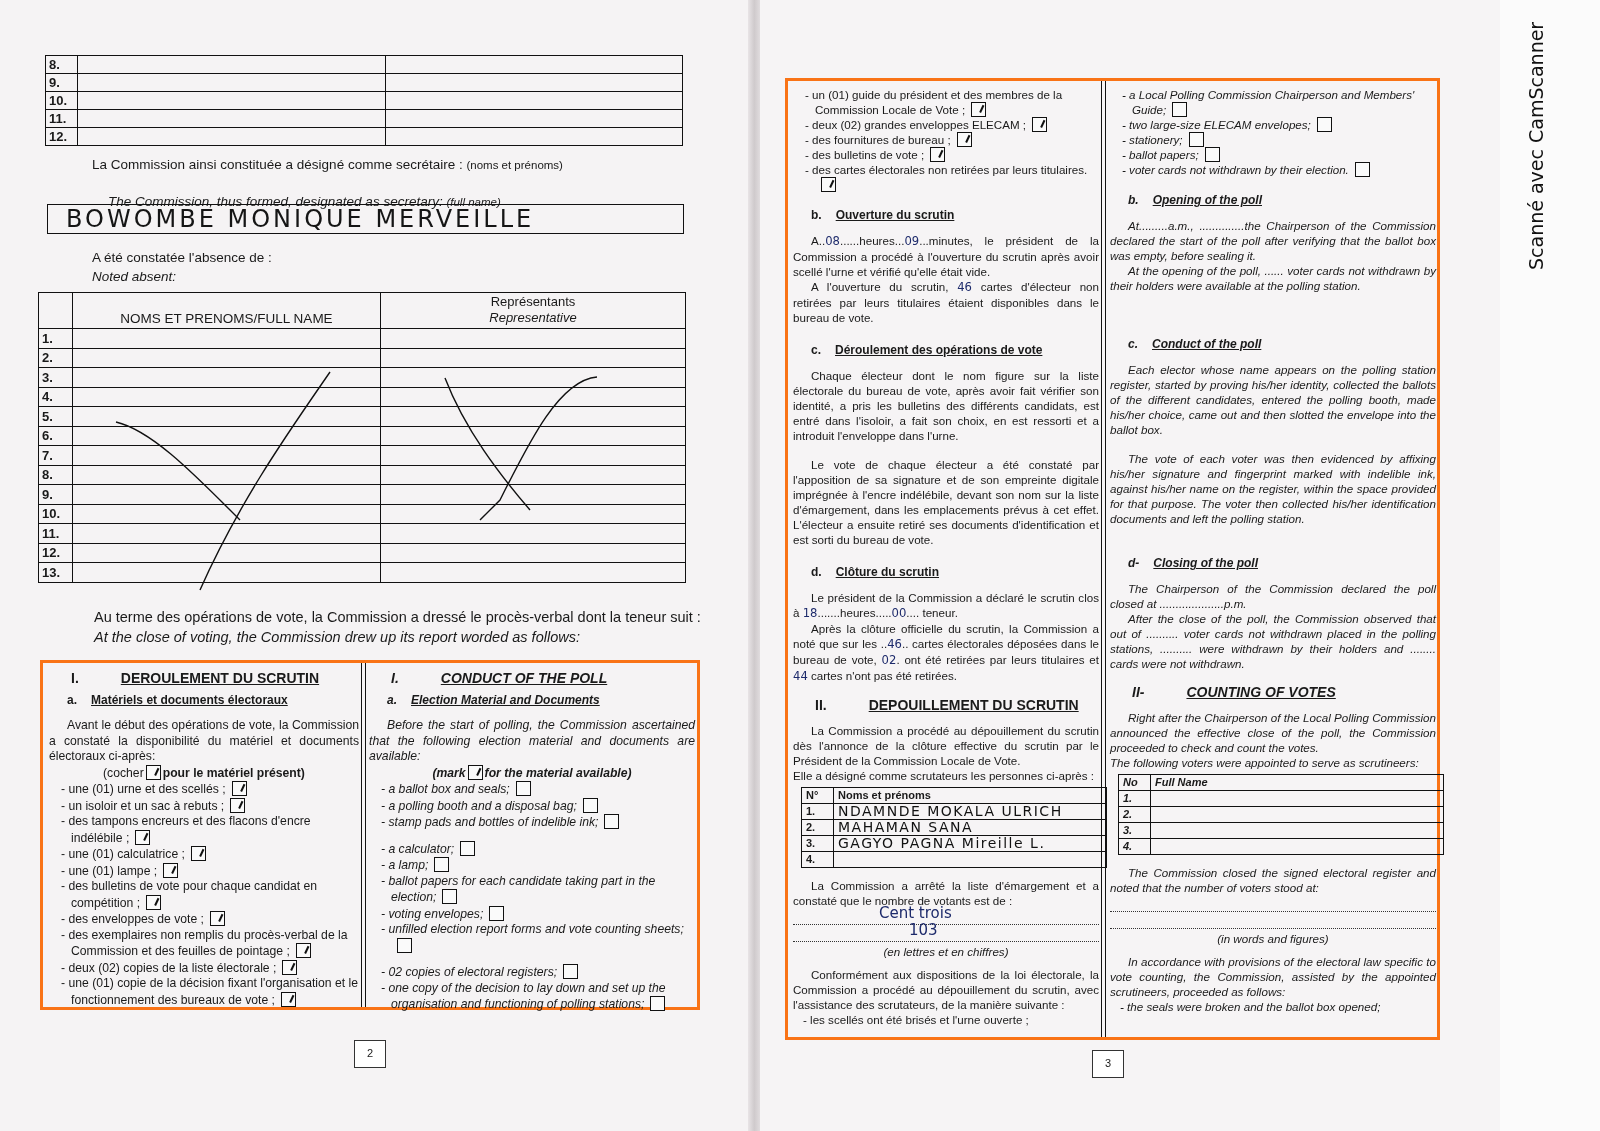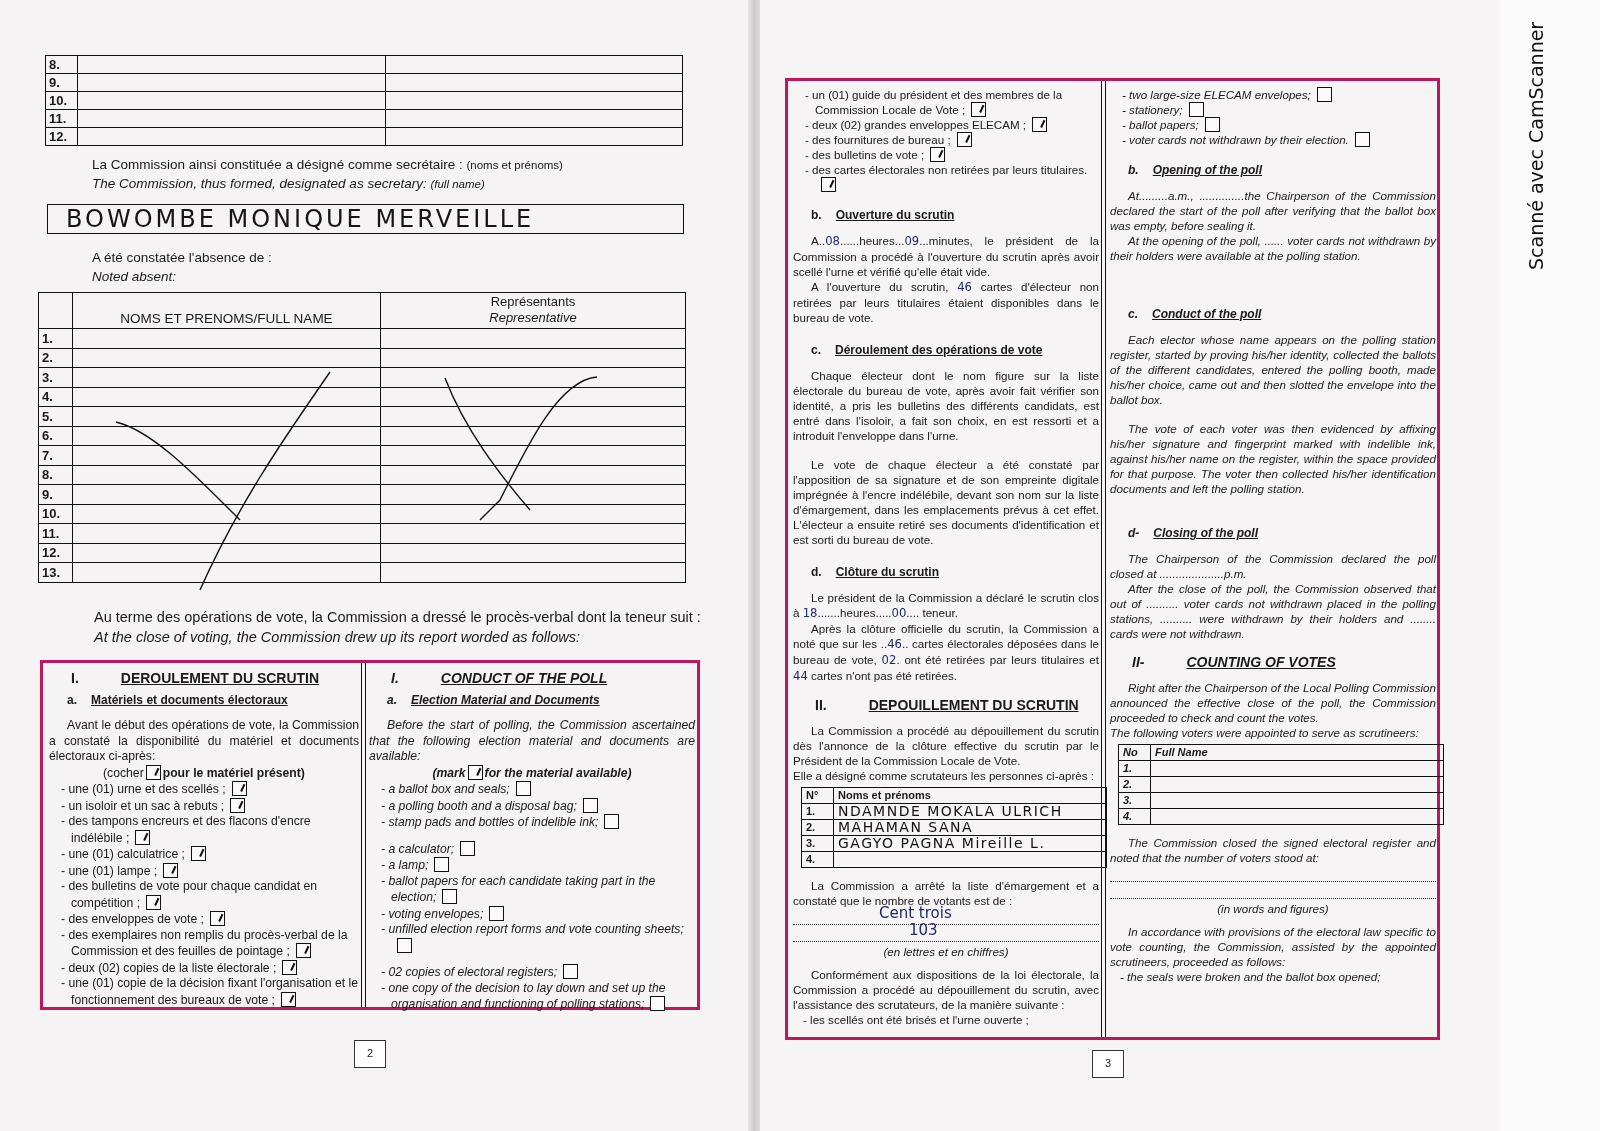--- a/index.html
+++ b/index.html
@@ -37,21 +37,21 @@
   .t2 td.c2 { width: 308px; }
   .t2 .hdr td { height: 36px; vertical-align: bottom; }
   .t2 .hdr .h-name { text-align: center; font-weight: normal; font-size: 13.5px; padding-bottom: 2px; }
   .t2 .hdr .h-rep { text-align: center; font-weight: normal; font-size: 13px; line-height: 16px; padding-bottom: 2px; }
 
   .strike { position: absolute; pointer-events: none; }
 
   .close-line { position: absolute; left: 94px; font-size: 14.5px; }
   .close-line.it { font-style: italic; }
 
-  .frame { position: absolute; border: 3px solid #be185d; }
+  .frame { position: absolute; border: 3px solid #f97316; }
   .frame .inner-div { position: absolute; top: 0; bottom: 0; width: 5px; border-left: 1.5px solid #111; border-right: 1.5px solid #111; }
   .col { position: absolute; font-size: 12.2px; line-height: 15.5px; }
   .col.it { font-style: italic; }
   .h1 { font-weight: bold; font-size: 14px; display: flex; gap: 30px; margin-bottom: 6px; }
   .h1 .t { text-decoration: underline; padding-left: 12px; }
   .h2 { font-weight: bold; font-size: 12px; display: flex; gap: 14px; margin: 4px 0 10px 18px; }
   .h2 .t { text-decoration: underline; }
   .para { text-align: justify; text-indent: 18px; }
   .center { text-align: center; }
   .item { padding-left: 22px; text-indent: -10px; }
@@ -109,21 +109,21 @@
         <td class="num">12.</td>
         <td class="c2"></td>
         <td></td>
       </tr>
   </tbody>
 </table>
 
 <div class="sec-line" style="top:157px;">
   <span>La Commission ainsi constituée a désigné comme secrétaire :</span> <span style="font-size:11.5px">(noms et prénoms)</span>
 </div>
-<div class="sec-line it" style="top:176px;">
+<div class="sec-line it" style="top:194px;margin-left:16px;">
   <span>The Commission, thus formed, designated as secretary:</span> <span style="font-size:11.5px">(full name)</span>
 </div>
 <div class="secretary-box">BOWOMBE MONIQUE MERVEILLE</div>
 
 <div class="sec-line" style="top:250px;">A été constatée l'absence de :</div>
 <div class="sec-line it" style="top:269px;">Noted absent:</div>
 
 <table class="grid t2">
   <tbody>
     <tr class="hdr">
@@ -347,20 +347,21 @@
     <div class="dotted">
         <span style="left:100px">103</span>
       </div>
     <div class="center" style="font-style:italic;">(en lettres et en chiffres)</div>
     <div class="gap" style="height:8px"></div>
     <div class="para">Conformément aux dispositions de la loi électorale, la Commission a procédé au dépouillement du scrutin, avec l'assistance des scrutateurs, de la manière suivante :</div>
     <div style="padding-left:10px">- les scellés ont été brisés et l'urne ouverte ;</div>
   </div>
 
   <div class="col it" style="left:322px;top:6px;width:326px;font-size:11.6px;line-height:15px;">
+    <div class="item"><span>- a Local Polling Commission Chairperson and Members' Guide;</span><span class="cb"></span></div>
     <div class="item"><span>- two large-size ELECAM envelopes;</span><span class="cb"></span></div>
     <div class="item"><span>- stationery;</span><span class="cb"></span></div>
     <div class="item"><span>- ballot papers;</span><span class="cb"></span></div>
     <div class="item"><span>- voter cards not withdrawn by their election.</span><span class="cb"></span></div>
 
     <div class="h2" style="margin-top:16px;">
         <span>b.</span>
         <span class="t">Opening of the poll</span>
       </div>
     <div class="para">At.........a.m., ..............the Chairperson of the Commission declared the start of the poll after verifying that the ballot box was empty, before sealing it.</div>

